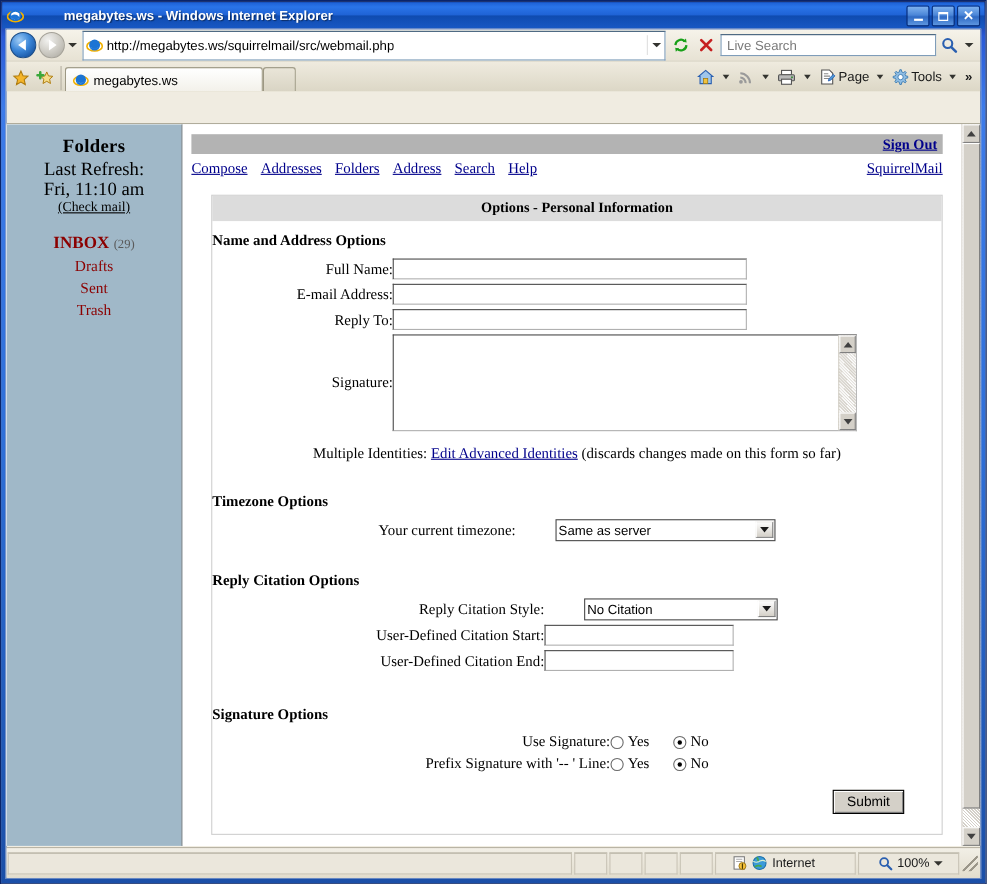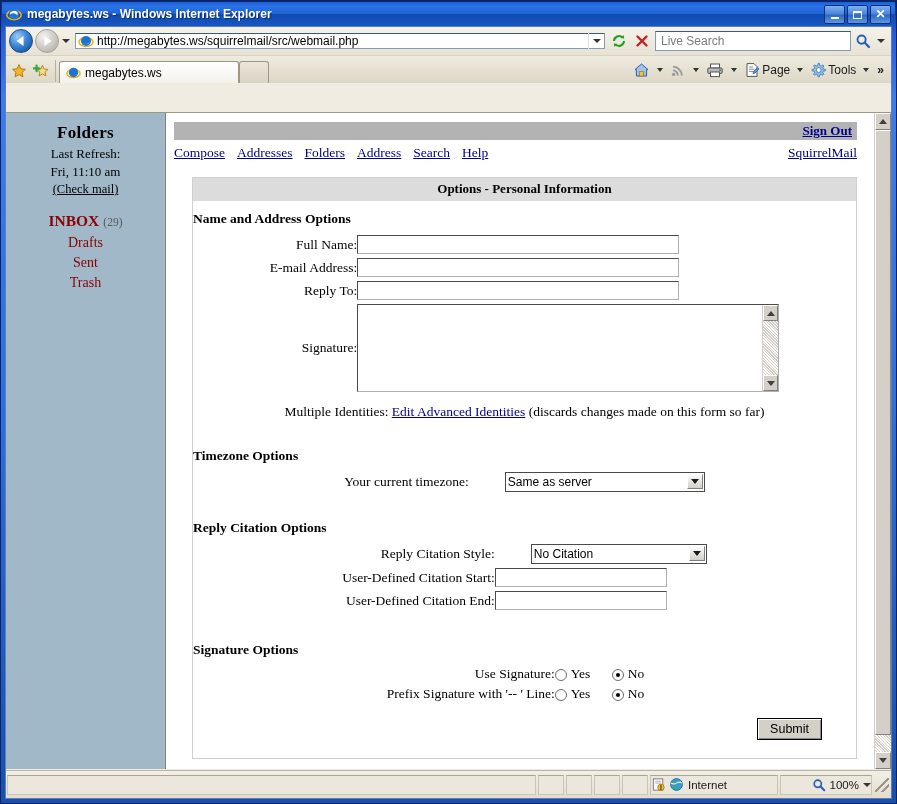--- a/index.html
+++ b/index.html
@@ -16,21 +16,21 @@
     position: absolute; left: 0; top: 0;
     width: 897px; height: 804px;
     background: linear-gradient(to bottom, #0a246a 0%, #2a5ad7 4%, #3d7bea 12%, #2f6fd8 50%, #1b4fa8 100%);
     border: 1px solid #0a246a;
   }
 
   
   #titlebar {
     position: absolute; left: 1px; top: 1px; right: 1px; height: 24px;
     background: linear-gradient(to bottom, #1c5fd4 0%, #2a74e8 18%, #1f63d6 48%, #0f4bb0 52%, #1858c4 100%);
-    display: flex; align-items: center;
+    display: flex; align-items: center; gap: 31px;
   }
   #titlebar .ie-logo {
     width: 16px; height: 16px; margin-left: 4px; margin-right: 5px;
     flex: 0 0 auto;
   }
   #titlebar .title-text {
     color: #ffffff; font-size: 12px; font-weight: bold;
     text-shadow: 1px 1px 1px rgba(0,0,0,.45);
     white-space: nowrap; overflow: hidden;
   }
@@ -84,21 +84,21 @@
   .histdrop {
     width: 14px; height: 22px; flex: 0 0 auto;
     display: flex; align-items: center; justify-content: center;
   }
   .caret-down {
     width: 0; height: 0;
     border-left: 4px solid transparent; border-right: 4px solid transparent;
     border-top: 4px solid #33332f;
   }
   #urlbox {
-    flex: 1 1 auto; height: 16px; margin: 0 2px;
+    flex: 1 1 auto; height: 27px; margin: 0 2px;
     background: #ffffff;
     border: 1px solid #7f9db9;
     border-top-color: #3c5a76;
     display: flex; align-items: center;
     position: relative;
   }
   #urlbox .favicon { width: 16px; height: 16px; margin: 0 3px 0 2px; flex: 0 0 auto; }
   #urlbox .urltext {
     font-size: 12px; color: #000; white-space: nowrap; overflow: hidden;
     font-family: "Liberation Sans", sans-serif;
@@ -162,21 +162,21 @@
   #smleft {
     width: 160px; flex: 0 0 auto;
     background: #a0b8c8;
     border-right: 1px solid #7f7f7f;
     padding-top: 10px;
     font-family: "Liberation Serif", serif;
     text-align: center;
     color: #000;
   }
   #smleft .ftitle { font-size: 17px; font-weight: bold; letter-spacing: .3px; }
-  #smleft .refresh { font-size: 13px; line-height: 15px; margin-top: 3px; }
+  #smleft .refresh { font-size: 17px; line-height: 15px; margin-top: 3px; }
   #smleft .checkmail { font-size: 12.5px; text-decoration: underline; color: #000; display: inline-block; margin-top: 1px; }
   #smleft .folders { margin-top: 14px; line-height: 19px; }
   #smleft .folders a { color: #8b0000; text-decoration: none; font-size: 14px; display: inline-block; }
   #smleft .folders .inbox { font-weight: bold; font-size: 15.5px; text-align: center; }
   #smleft .folders .count { color: #5a5a5a; font-size: 11.5px; font-weight: normal; }
 
   
   #smright {
     flex: 1 1 auto; background: #ffffff; position: relative;
     font-family: "Liberation Serif", serif; color: #000;
@@ -314,21 +314,21 @@
   #statusbar {
     position: absolute; left: 0; right: 0; bottom: 0; height: 28px;
     background: linear-gradient(to bottom,#f2efe6,#e2ddcd);
     border-top: 1px solid #b9b4a5;
     display: flex; align-items: center;
     font-size: 11.5px; color: #1a1a1a;
   }
   #statusbar .panel {
     height: 20px; border: 1px solid #c9c4b6; border-top-color:#a9a496;
     background: #ebe7dc; margin: 0 1px;
-    display: flex; align-items: center; padding: 0 0;
+    display: flex; align-items: center; padding: 0 14px;
   }
   #st-msg { flex: 1 1 auto; margin-left: 2px; }
   .st-small { width: 26px; }
   #st-zone { width: 128px; }
   #st-zoom { width: 92px; justify-content: flex-end; gap: 4px; }
   .grip {
     width: 14px; height: 14px; margin-left: 2px; margin-right: 2px;
     background:
       linear-gradient(135deg, transparent 45%, #9b9689 45%, #9b9689 55%, transparent 55%),
       linear-gradient(135deg, transparent 70%, #9b9689 70%, #9b9689 80%, transparent 80%);

